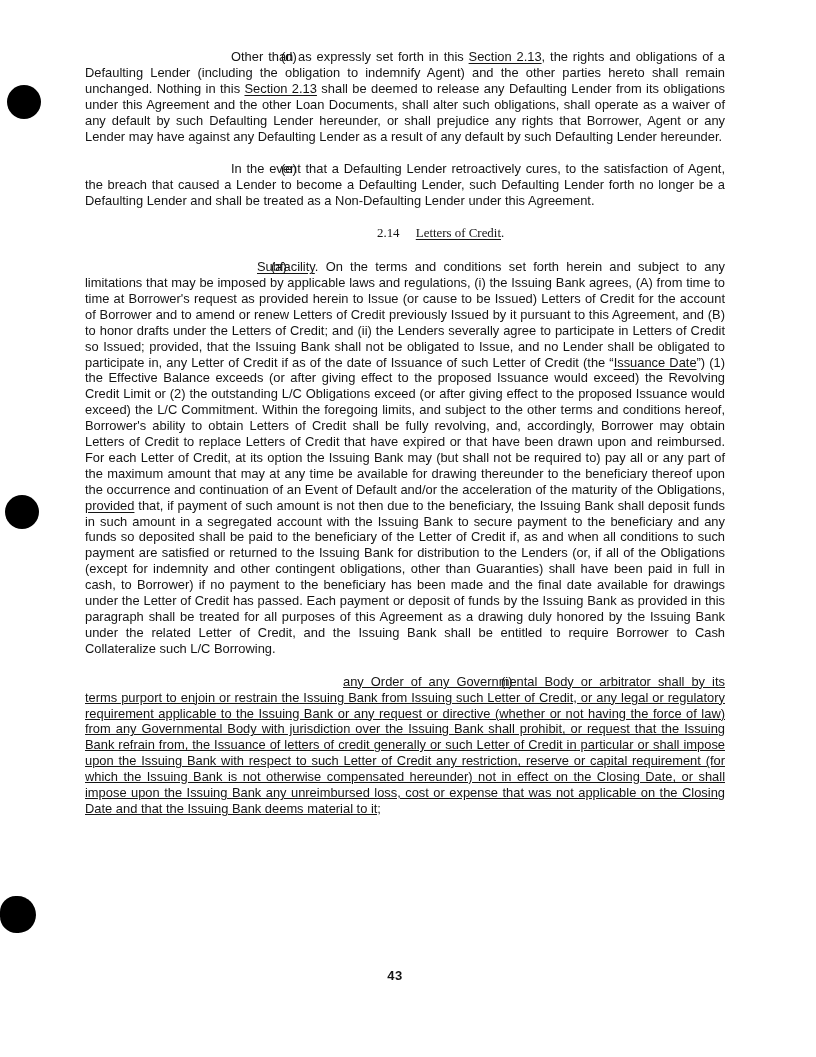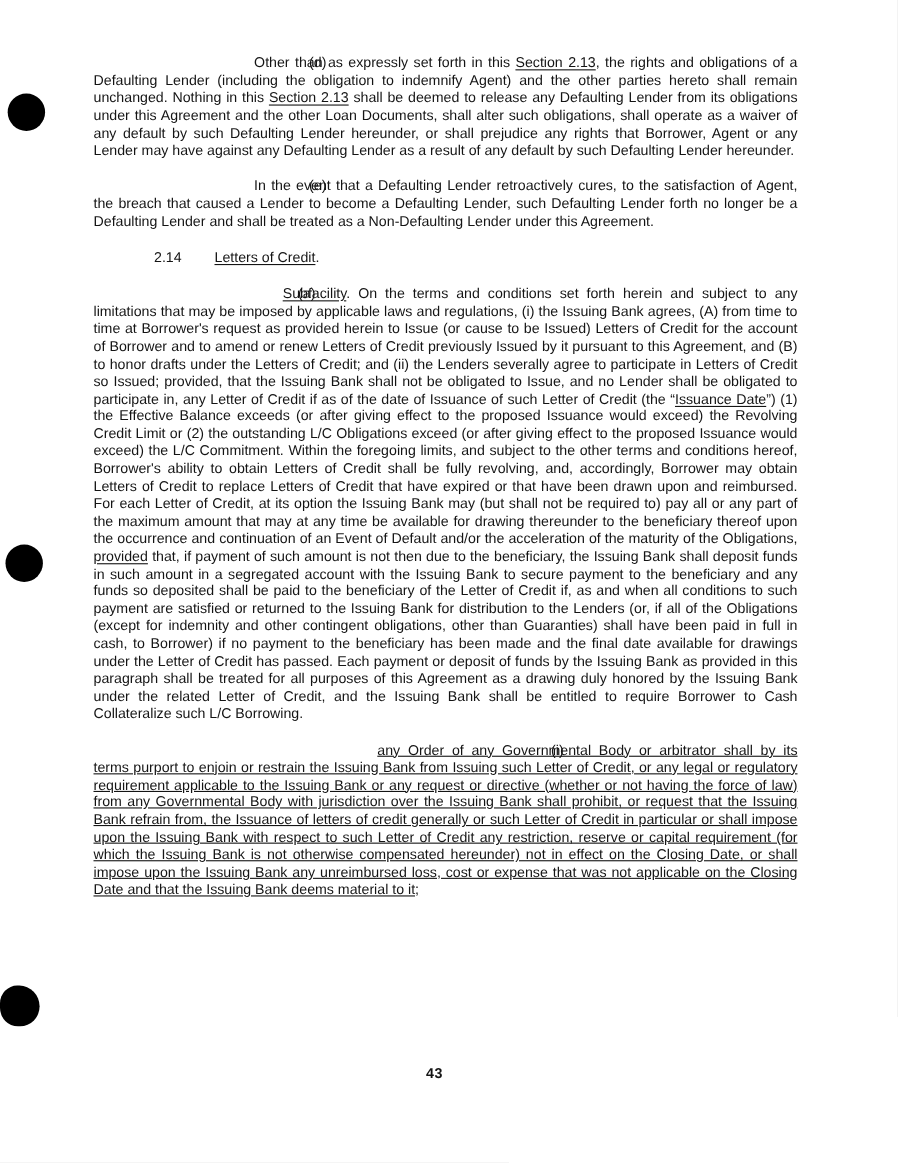--- a/index.html
+++ b/index.html
@@ -42,21 +42,22 @@
     text-align: left;
   }
   .p-d  { text-indent: 98px; }  .p-d  .label { width: 48px; }
   .p-e  { text-indent: 98px; }  .p-e  .label { width: 48px; }
   .p-a  { text-indent: 93px; }  .p-a  .label { width: 79px; }
   .p-b  { text-indent: 187px; } .p-b  .label { width: 55px; }
   .p-i  { text-indent: 208px; text-decoration: underline; } .p-i  .label { width: 50px; }
 
   .heading {
     margin: 0 0 17px 55px;
-    text-align: left;
+    text-align: center;
+    font-family: Liberation Serif, serif;
   }
   .sec-num {
     display: inline-block;
     width: 55px;
   }
   .u {
     text-decoration: underline;
     text-underline-offset: 2px;
   }
   .page-number {

